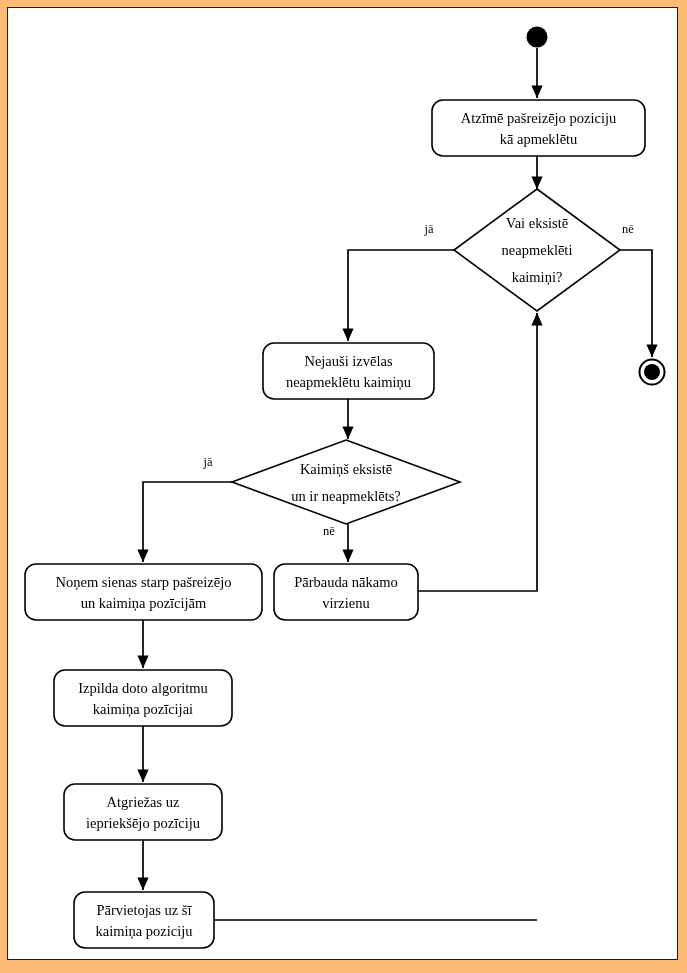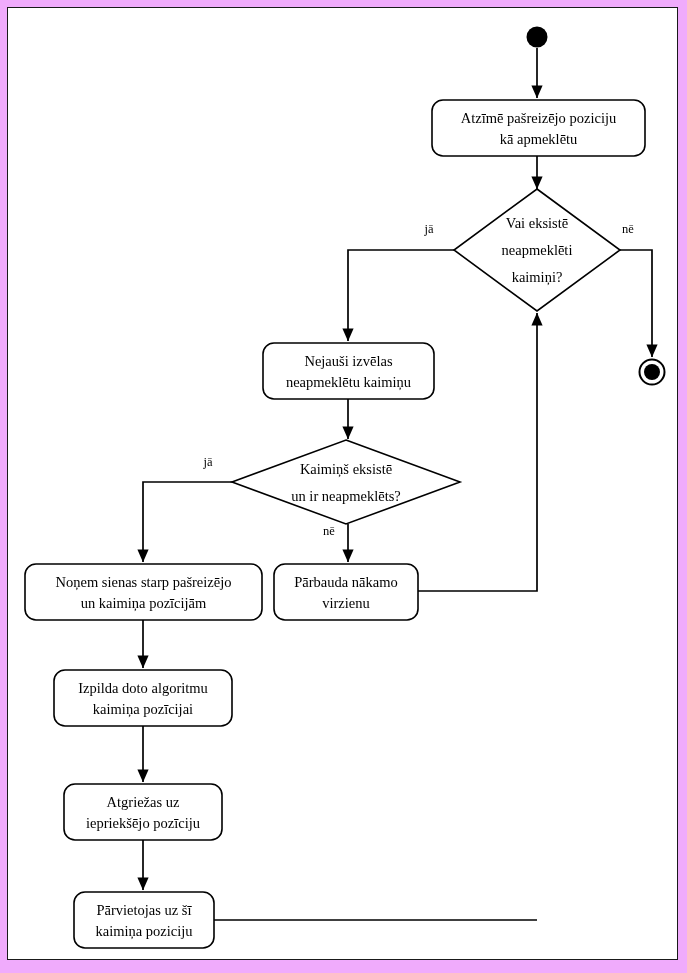--- a/index.html
+++ b/index.html
@@ -1,18 +1,18 @@
 <!DOCTYPE html>
 <html><head>
 <meta charset="utf-8">
 <title>Activity Diagram</title>
 <style>
   html,body{margin:0;padding:0;background:#ffffff;}
   body{font-family:"Liberation Serif",serif;}
-  #stage{position:relative;width:687px;height:973px;background:#f0abfc;overflow:hidden;}
+  #stage{position:relative;width:687px;height:973px;background:#fdba74;overflow:hidden;}
   #frame{position:absolute;left:7px;top:7px;width:671px;height:953px;border:1.5px solid #1a1a1a;box-sizing:border-box;background:#ffffff;}
   svg#diagram{position:absolute;left:0;top:0;width:687px;height:973px;}
   .nodetext{font-family:"Liberation Serif",serif;font-size:14.5px;fill:#000000;text-anchor:middle;}
   .edgelabel{font-family:"Liberation Serif",serif;font-size:12.5px;fill:#000000;text-anchor:middle;}
   .boxshape{fill:#ffffff;stroke:#000000;stroke-width:1.6px;}
   .diamondshape{fill:#ffffff;stroke:#000000;stroke-width:1.6px;}
   .edge{fill:none;stroke:#000000;stroke-width:1.7px;}
   .solidnode{fill:#000000;stroke:none;}
   .ringnode{fill:none;stroke:#000000;stroke-width:2px;}
 </style>

